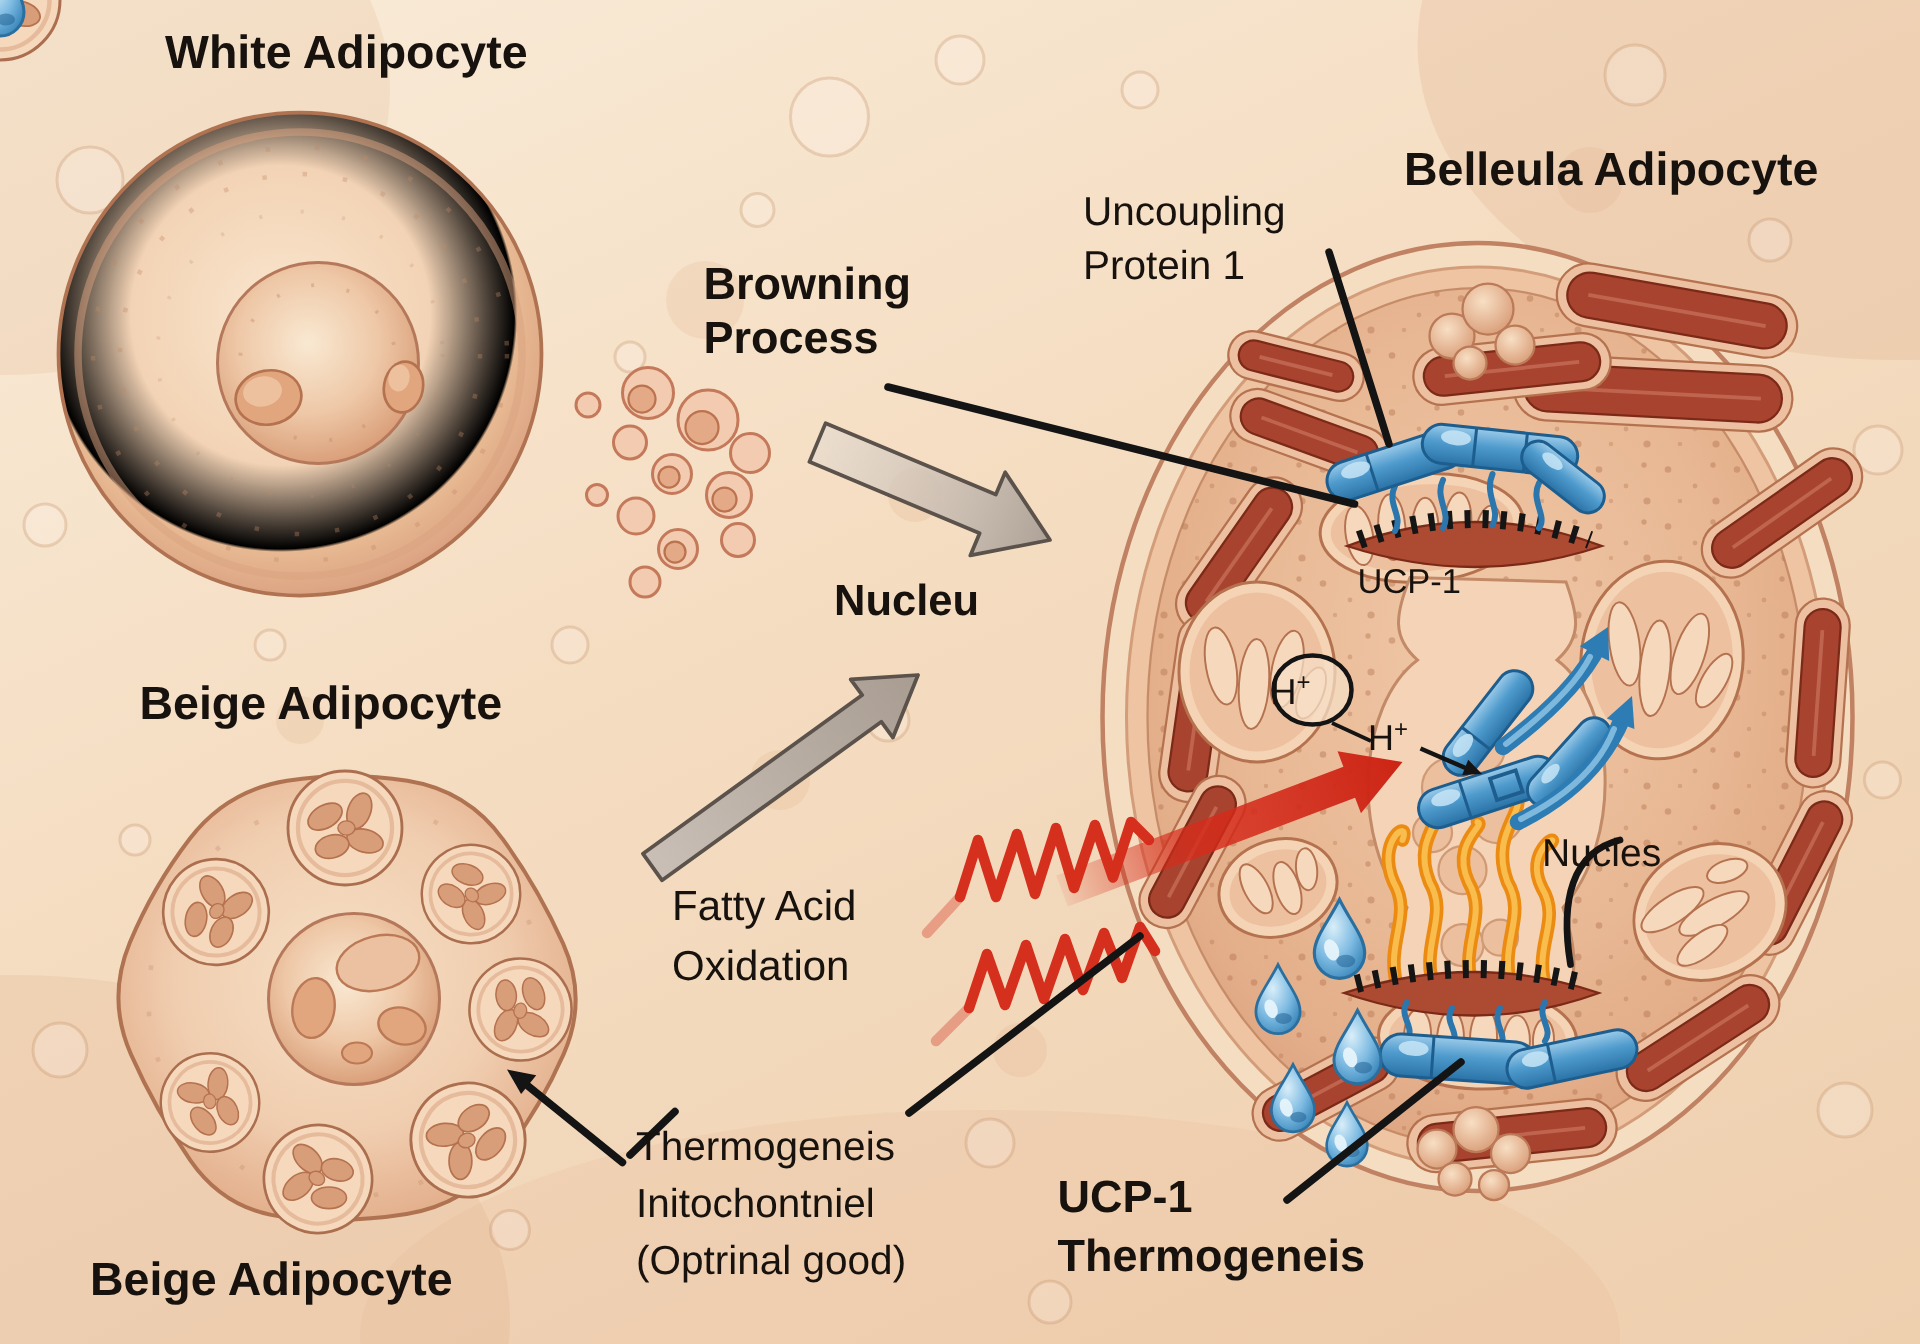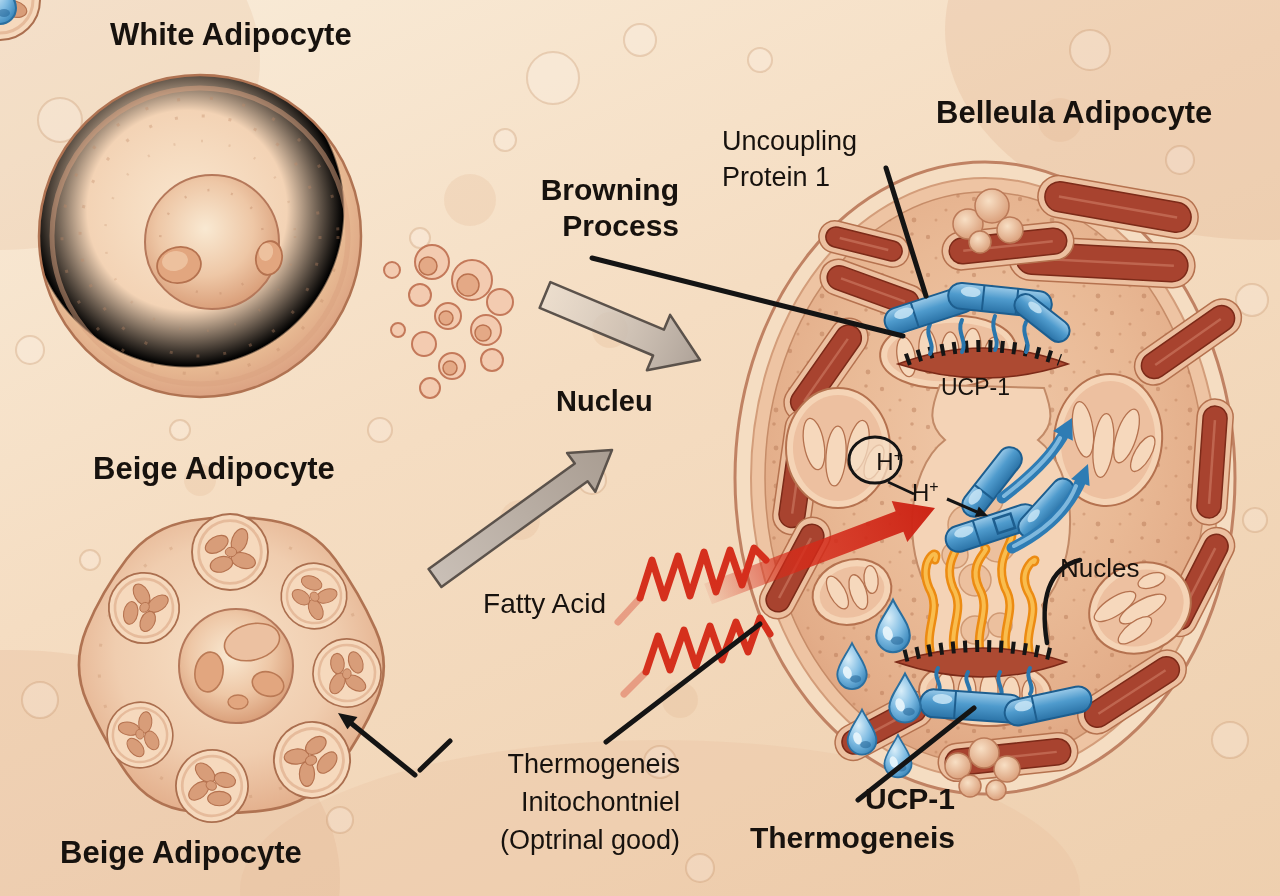--- a/index.html
+++ b/index.html
@@ -4,21 +4,21 @@
 <style>
   html,body{margin:0;padding:0;}
   .stage{
     position:relative;width:1280px;height:896px;overflow:hidden;
     background:linear-gradient(155deg,#f9ecd9 0%,#f5ddc2 42%,#eecfae 100%);
     font-family:"Liberation Sans",sans-serif;color:#17120e;padding-left:32px;
   }
   svg.art{position:absolute;left:0;top:0;}
   .lbl{position:absolute;color:#17120e;line-height:1.2;white-space:nowrap;}
   .bold{font-weight:bold;}
-  .ctr{text-align:right;white-space:normal;}
+  .ctr{text-align:left;white-space:normal;}
 </style>
 </head>
 <body>
 
 <div class="stage">
 
 <svg class="art" width="1280" height="896" viewBox="0 0 1280 896">
 <defs>
   <radialGradient id="gWhite" cx="46%" cy="42%" r="62%">
     <stop offset="0%" stop-color="#f9e6ce"></stop>
@@ -501,20 +501,21 @@
   <div>Uncoupling</div>
   <div>Protein 1</div>
 </div>
 
 <div class="lbl bold" style="left:936px;top:94px;font-size:31px;">Belleula Adipocyte</div>
 
 <div class="lbl bold" style="left:93px;top:450px;font-size:31px;">Beige Adipocyte</div>
 
 <div class="lbl ctr" style="left:448px;top:584px;width:158px;font-size:28px;line-height:1.42;">
   <div>Fatty Acid</div>
+  <div>Oxidation</div>
 </div>
 
 <div class="lbl ctr" style="left:424px;top:745px;width:256px;font-size:27px;line-height:1.41;">
   <div>Thermogeneis</div>
   <div>Initochontniel</div>
   <div>(Optrinal good)</div>
 </div>
 
 <div class="lbl bold ctr" style="left:705px;top:779px;width:250px;font-size:30px;line-height:1.3;">
   <div>UCP-1</div>
@@ -522,15 +523,15 @@
 </div>
 
 <div class="lbl bold" style="left:60px;top:834px;font-size:31px;">Beige Adipocyte</div>
 
 <div class="lbl ctr" style="left:905px;top:374px;width:105px;font-size:23px;">UCP-1</div>
 
 <div class="lbl ctr" style="left:847px;top:446px;width:56px;font-size:24px;"><span>H</span><sup style="font-size:16px;">+</sup></div>
 
 <div class="lbl" style="left:912px;top:477px;font-size:24px;"><span>H</span><sup style="font-size:16px;">+</sup></div>
 
-<div class="lbl" style="left:1060px;top:553px;font-size:26px;">Nucles</div>
+<div class="lbl" style="left:1028px;top:553px;font-size:26px;">Nucles</div>
 
 </div>
 
 </body></html>

